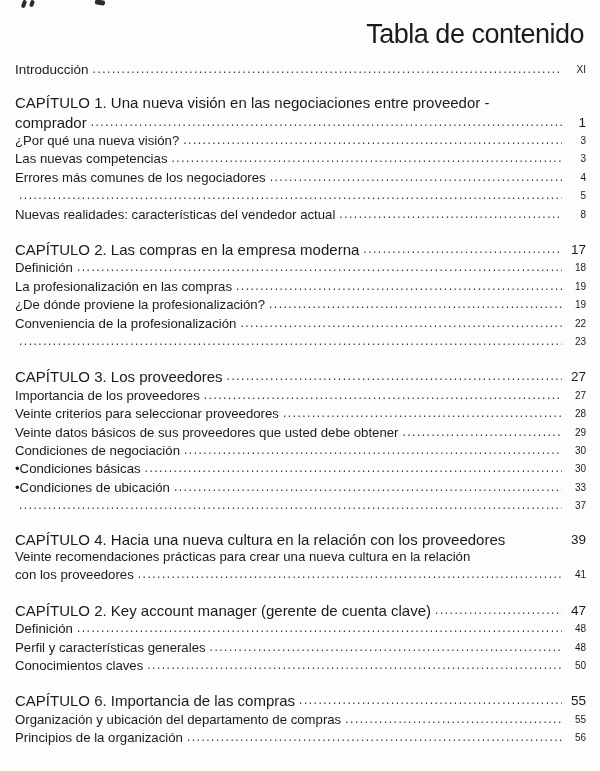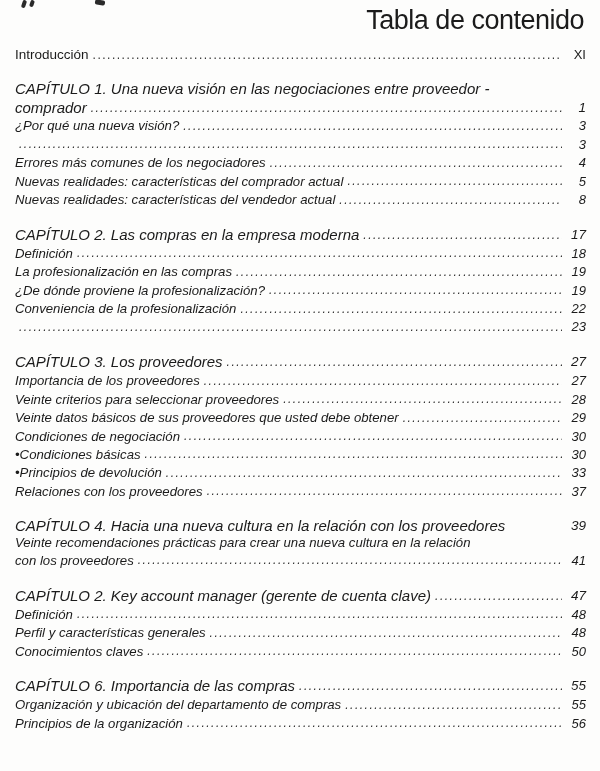--- a/index.html
+++ b/index.html
@@ -11,21 +11,21 @@
     width: 600px;
     height: 771px;
     overflow: hidden;
     font-family: "Liberation Sans", "DejaVu Sans", sans-serif;
     color: #1b1b1b;
     position: relative;
     background: #fdfdfc;
   }
   .page {
     position: relative;
-    padding: 4px 14px 0 15px;
+    padding: 18px 14px 0 15px;
     box-sizing: border-box;
     width: 600px;
     height: 771px;
   }
   .artifact {
     position: absolute;
     background: #2a2a2a;
   }
   .artifact.a1 { left: 22px; top: 0; width: 4px; height: 8px; transform: rotate(18deg); border-radius: 2px; }
   .artifact.a1b { left: 30px; top: 0; width: 4px; height: 7px; transform: rotate(18deg); border-radius: 2px; }
@@ -34,44 +34,44 @@
     text-align: right;
     font-size: 27px;
     font-weight: 400;
     letter-spacing: -0.5px;
     margin: 2px 2px 10px 0;
     line-height: 1.1;
   }
   .toc { }
   .toc-row { }
   .toc-row.intro { font-size: 13.5px; margin-bottom: 14px; }
-  .toc-row.item  { font-size: 13.2px; font-style: italic; }
-  .toc-row.chapter { font-size: 15px; margin-top: 16px; font-style: italic; }
+  .toc-row.item  { font-size: 13.2px; }
+  .toc-row.chapter { font-size: 15px; margin-top: 16px; }
   .toc-line, .toc-lastline { line-height: 17.4px; }
-  .toc-lastline { display: flex; align-items: center; }
+  .toc-lastline { display: flex; align-items: flex-end; }
   .label { white-space: nowrap; }
   .leader {
     flex: 1 1 auto;
     overflow: hidden;
     white-space: nowrap;
     margin: 0 2px 0 4px;
     min-width: 6px;
   }
   .leader::after {
     content: "........................................................................................................................................................................................................";
     font-size: 12px;
     letter-spacing: 1.5px;
     color: #2e2e2e;
   }
   .spacer { flex: 1 1 auto; min-width: 6px; }
   .page-num {
     text-align: right;
     min-width: 22px;
     white-space: nowrap;
-    font-size: 13px;
+    font-size: 10px;
   }
   .chapter .page-num { font-size: 13.5px; }
 </style>
 </head>
 <body>
 
 <div class="page">
   <div class="artifact a1"></div>
   <div class="artifact a1b"></div>
   <div class="artifact a2"></div>
@@ -96,34 +96,34 @@
       </div>
       <div class="toc-row item">
         <div class="toc-lastline">
           <span class="label">¿Por qué una nueva visión?</span>
           <span class="leader"></span>
           <span class="page-num">3</span>
         </div>
       </div>
       <div class="toc-row item">
         <div class="toc-lastline">
+          <span class="label">Las nuevas competencias</span>
           <span class="leader"></span>
           <span class="page-num">3</span>
         </div>
       </div>
       <div class="toc-row item">
         <div class="toc-lastline">
           <span class="label">Errores más comunes de los negociadores</span>
           <span class="leader"></span>
           <span class="page-num">4</span>
         </div>
       </div>
       <div class="toc-row item">
         <div class="toc-lastline">
-          <span class="label">Nuevas realidades: características del comprador actual</span>
           <span class="leader"></span>
           <span class="page-num">5</span>
         </div>
       </div>
       <div class="toc-row item">
         <div class="toc-lastline">
           <span class="label">Nuevas realidades: características del vendedor actual</span>
           <span class="leader"></span>
           <span class="page-num">8</span>
         </div>
@@ -206,28 +206,27 @@
       </div>
       <div class="toc-row item">
         <div class="toc-lastline">
           <span class="label">•Condiciones básicas</span>
           <span class="leader"></span>
           <span class="page-num">30</span>
         </div>
       </div>
       <div class="toc-row item">
         <div class="toc-lastline">
-          <span class="label">•Principios de devolución</span>
+          <span class="label">•Condiciones de ubicación</span>
           <span class="leader"></span>
           <span class="page-num">33</span>
         </div>
       </div>
       <div class="toc-row item">
         <div class="toc-lastline">
-          <span class="label">Relaciones con los proveedores</span>
           <span class="leader"></span>
           <span class="page-num">37</span>
         </div>
       </div>
       <div class="toc-row chapter">
         <div class="toc-lastline">
           <span class="label">CAPÍTULO 4. Hacia una nueva cultura en la relación con los proveedores</span>
           <span class="spacer"></span>
           <span class="page-num">39</span>
         </div>

